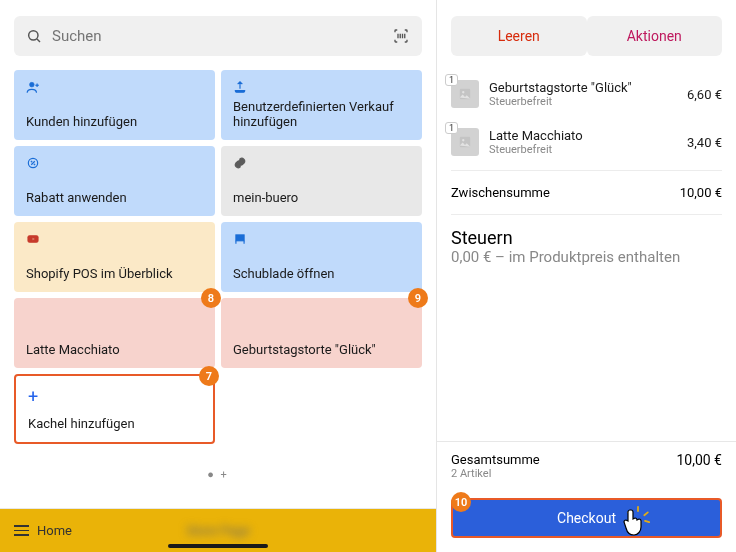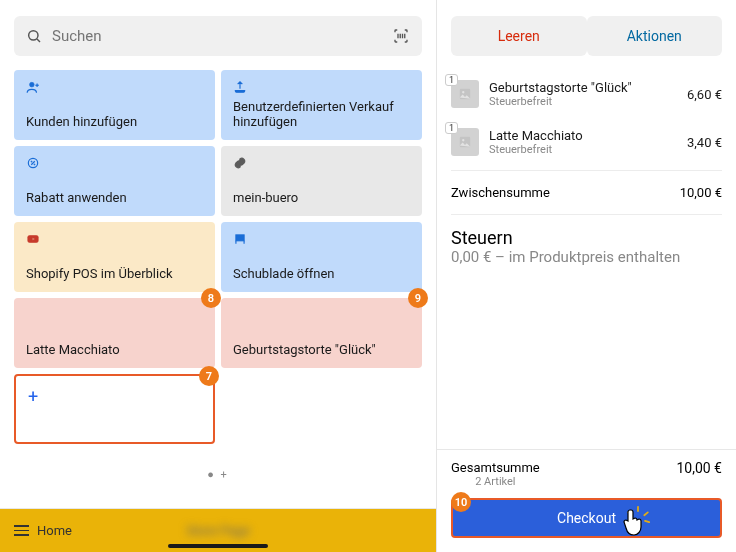--- a/index.html
+++ b/index.html
@@ -42,40 +42,40 @@
   .hamwrap { display: flex; align-items: center; gap: 8px; font-size: 13px; color: #333; }
   .ham { display:inline-block; }
   .ham div { width: 15px; height: 1.5px; background: #333; margin: 3px 0; }
   .blurlabel { position: absolute; left: 50%; transform: translateX(-50%); filter: blur(4px); color:#666; font-size:13px; }
   .handle { position: absolute; left: 50%; transform: translateX(-50%); bottom: 4px; width: 100px; height: 4px; border-radius: 2px; background: #1a1a1a; }
 
   
   .actions-row { display: flex; padding: 16px 14px 14px 14px; }
   .abtn { flex: 1; height: 40px; border-radius: 6px; background: #f0f0f0; display: flex; align-items: center; justify-content: center; font-size: 14px; cursor: pointer; }
   .abtn.red { color: #d72c0d; }
-  .abtn.blue { color: #0369a1; }
+  .abtn.blue { color: #be185d; }
 
   .cart { padding: 0 14px; flex:1; overflow:hidden; }
   .cart-item { display: flex; align-items: center; padding: 10px 0; gap: 10px; }
   .thumb { position: relative; width: 28px; height: 28px; background: #d2d2d2; border-radius: 3px; display:flex; align-items:center; justify-content:center; }
   .thumb svg { opacity:.6; }
   .qtybadge { position: absolute; top: -6px; left: -6px; background: #fff; border: 1px solid #ccc; border-radius: 3px; font-size: 9px; padding: 0 3px; color:#333; }
   .ci-info { flex: 1; }
   .ci-name { font-size: 13px; color: #1a1a1a; }
   .ci-sub { font-size: 11px; color: #888; }
   .ci-price { font-size: 13px; color: #1a1a1a; }
   .sep { height: 1px; background: #ececec; margin: 4px 0; }
 
   .sumrow { display: flex; justify-content: space-between; padding: 10px 0; font-size: 13px; }
   .taxrow { padding: 8px 0; }
   .taxrow .tt { font-size: 18px; }
   .taxrow .ts { font-size: 15px; color: #888; }
 
   .footer { margin-top: auto; border-top: 1px solid #e7e7e7; padding: 10px 14px 14px 14px; position: relative; }
-  .grand { display: flex; justify-content: space-between; align-items: flex-start; margin-bottom: 10px; text-align: center; }
+  .grand { display: flex; justify-content: space-between; align-items: flex-start; margin-bottom: 18px; }
   .grand .gl { font-size: 13px; }
   .grand .gs { font-size: 11px; color: #888; }
   .grand .gp { font-size: 14px; }
   .checkout { position: relative; height: 40px; border-radius: 4px; background: #2b5fda; color: #fff; display: flex; align-items: center; justify-content: center; font-size: 14px; border: 2px solid #e85a28; cursor: pointer; }
   .co-callout { position:absolute; left:-2px; top:-8px; }
   .cursor { position: absolute; right: 74px; top: 8px; pointer-events:none; }
   .spark { position:absolute; right:68px; top:4px; pointer-events:none; opacity:.9; }
 
   svg { display:block; }
 </style>
@@ -181,20 +181,21 @@
 
       <div class="tile t-rose" style="position:relative;">
         <div class="callout" style="top:-10px; right:-6px;">9</div>
         <div class="ticon"></div>
         <div class="tlabel">Geburtstagstorte "Glück"</div>
       </div>
 
       <div class="tile t-white ring" style="position:relative;">
         <div class="callout" style="top:-10px; right:-6px;">7</div>
         <div class="ticon">+</div>
+        <div class="tlabel">Kachel hinzufügen</div>
       </div>
 
     </div>
 
     <div class="dots">● +</div>
 
     <div class="bottombar">
       <div class="hamwrap">
         <span class="ham">
             <div></div>

